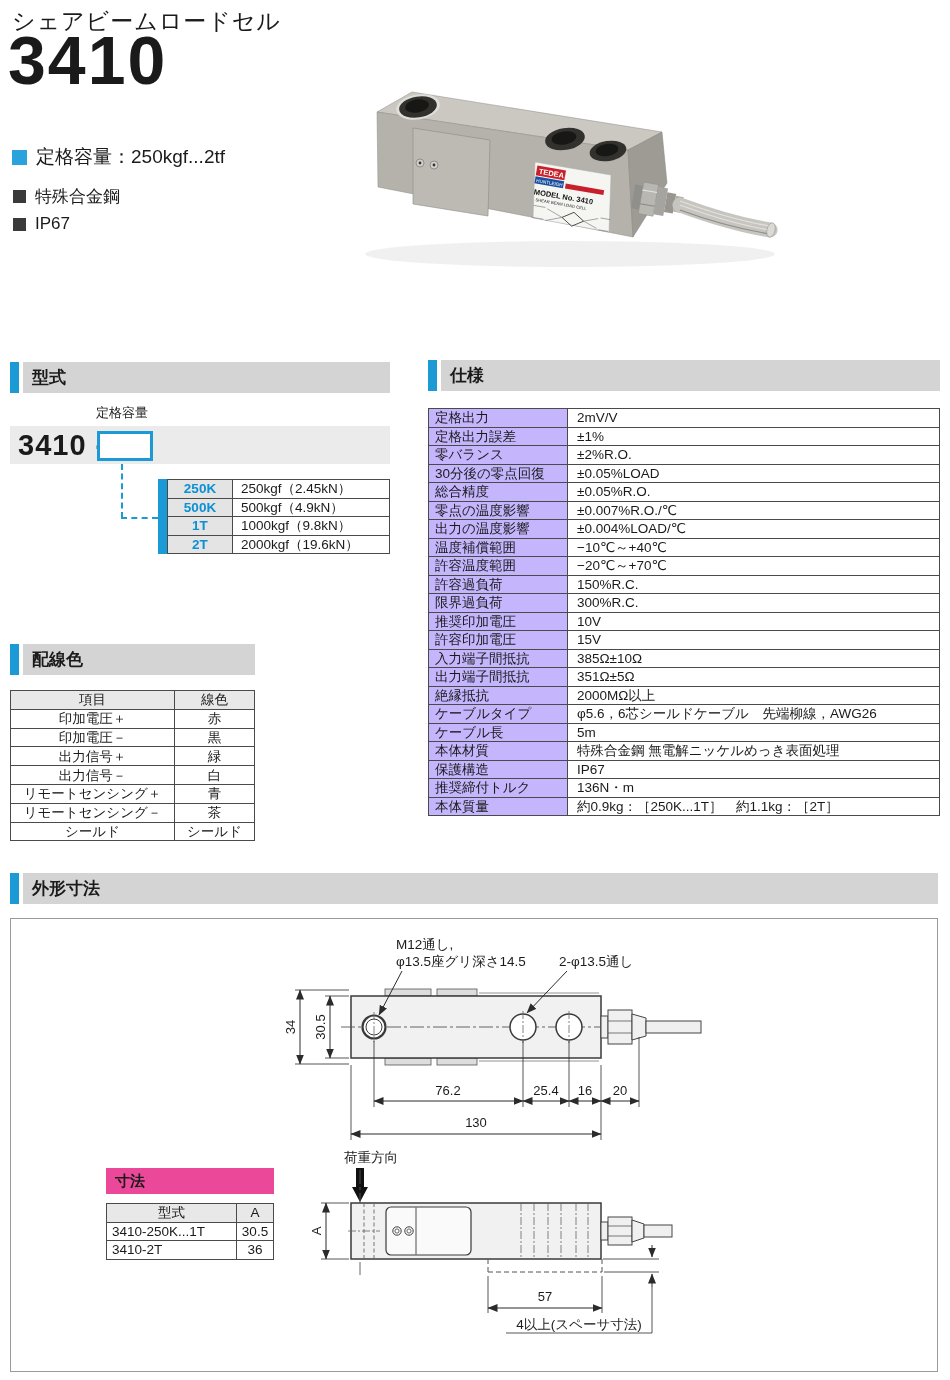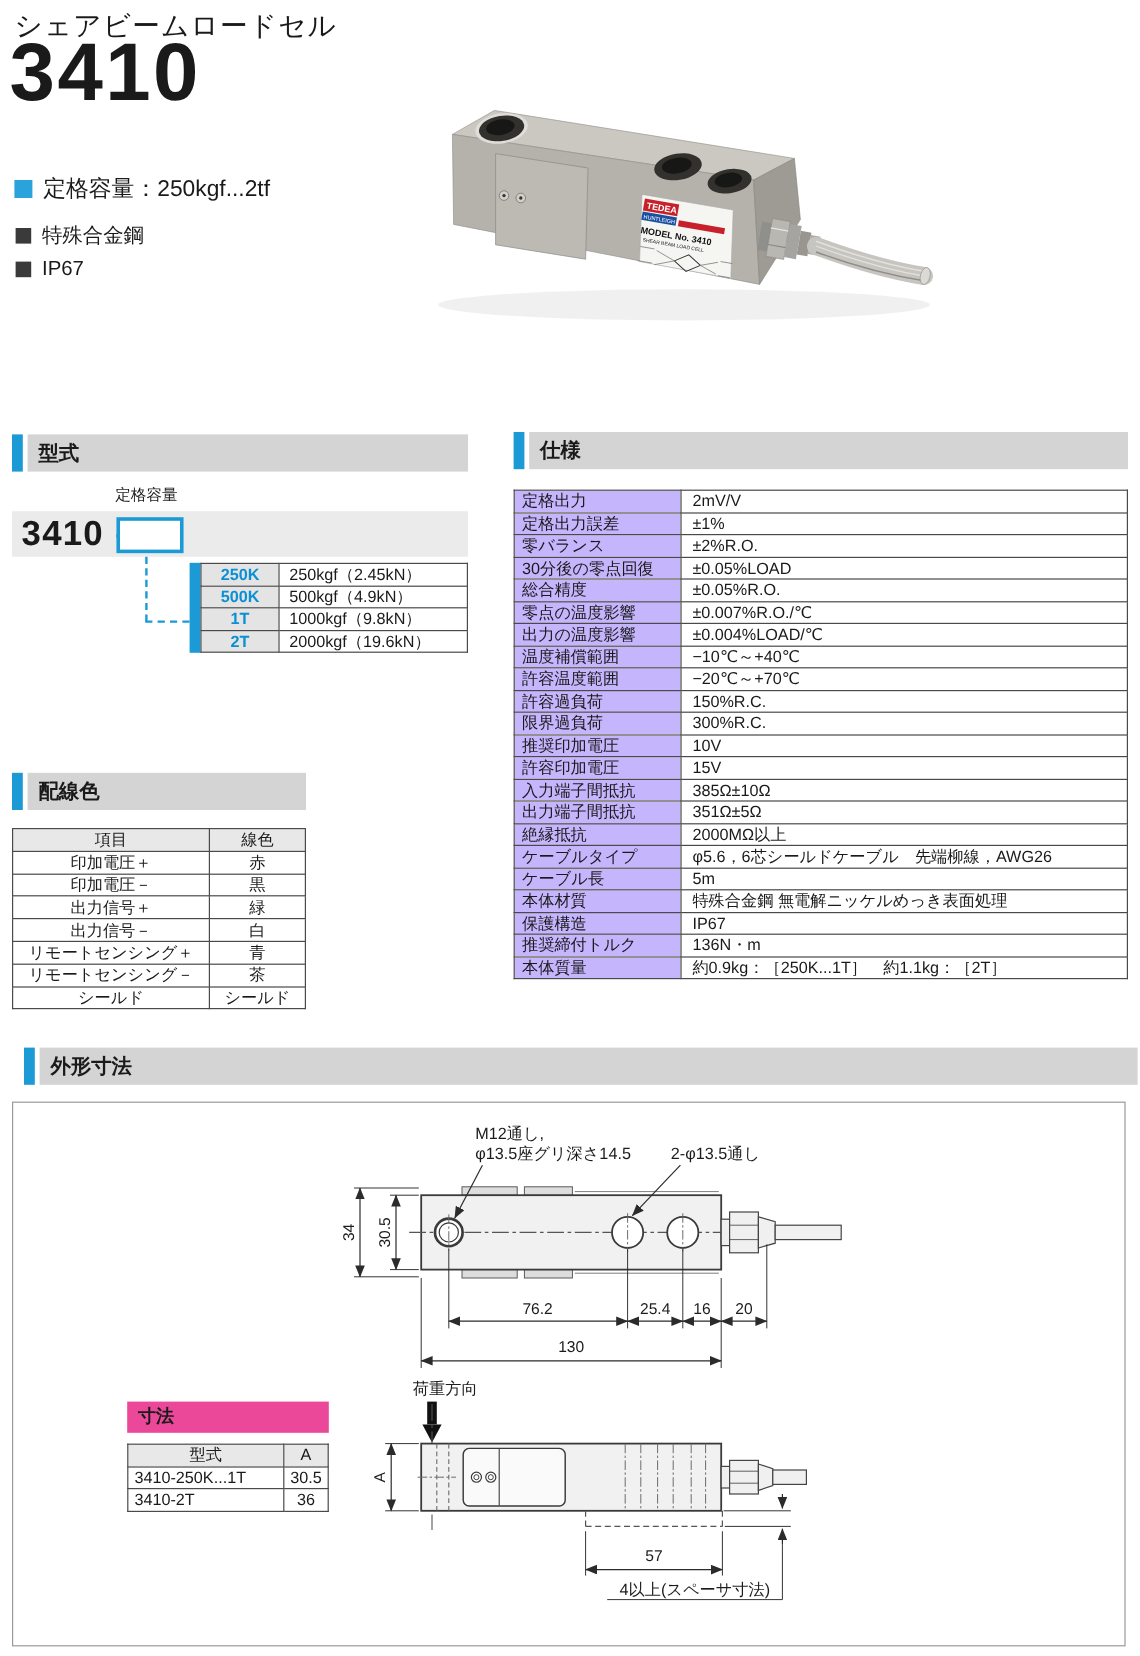--- a/index.html
+++ b/index.html
@@ -178,35 +178,35 @@
   <span class="bg">
       <span>仕様</span>
     </span>
 </div>
 <div class="abs sec" style="left:10px;top:644px;width:245px;">
   <span class="bar"></span>
   <span class="bg">
       <span>配線色</span>
     </span>
 </div>
-<div class="abs sec" style="left:20px;top:873px;width:928px;">
+<div class="abs sec" style="left:10px;top:873px;width:928px;">
   <span class="bar"></span>
   <span class="bg">
       <span>外形寸法</span>
     </span>
 </div>
 
 <div class="abs cap-label">定格容量</div>
 <div class="abs gray-band"></div>
 <div class="abs prefix">3410 -</div>
 <div class="abs blue-box"></div>
 <div class="abs dash-v"></div>
 <div class="abs dash-h"></div>
 
-<div class="abs options-wrap" style="left:158px;top:469px;">
+<div class="abs options-wrap" style="left:158px;top:479px;">
   <span class="options-bar"></span>
   <table class="options">
     <tbody>
         <tr>
           <td>250K</td>
           <td>250kgf（2.45kN）</td>
         </tr>
         <tr>
           <td>500K</td>
           <td>500kgf（4.9kN）</td>

